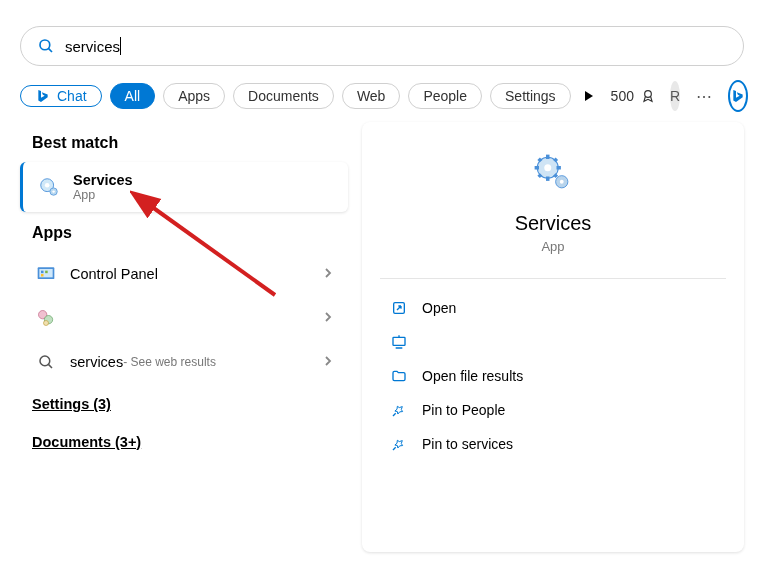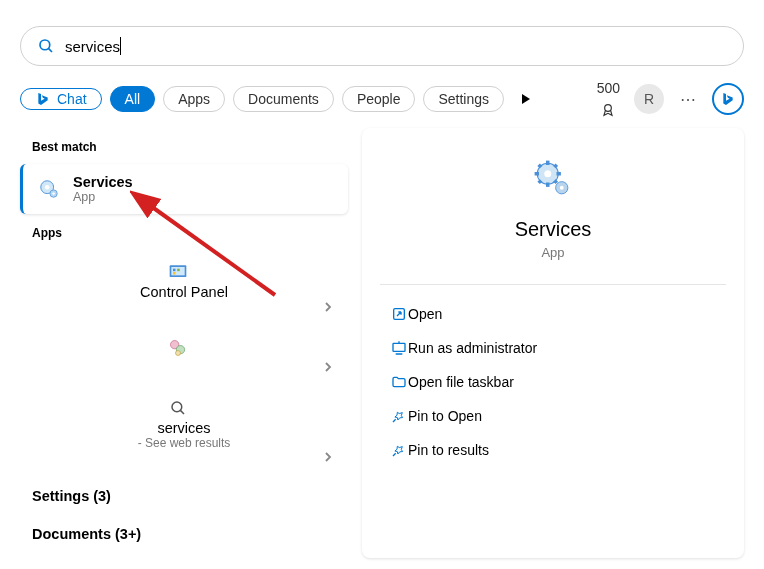--- a/index.html
+++ b/index.html
@@ -35,65 +35,65 @@
     }
     .tab {
       border: 1px solid #d0d0d0; background: #fff;
       border-radius: 16px; height: 26px; padding: 0 14px;
       font-size: 14px; color: #333; display: flex; align-items: center;
       cursor: pointer;
     }
     .tab.active { background: #0078d4; color: #fff; border-color: #0078d4; }
     .expand-btn { width: 20px; height: 20px; display:flex; align-items:center; justify-content:center; cursor:pointer; margin-left: 4px; }
     .spacer { flex: 1; }
-    .rewards { display: flex; align-items: center; gap: 6px; font-size: 14px; color: #333; margin-right: 6px; flex-direction: column; }
+    .rewards { display: flex; align-items: center; gap: 6px; font-size: 14px; color: #333; margin-right: 6px; }
     .avatar { width: 30px; height: 30px; border-radius: 50%; background: #e8e8e8; display: flex; align-items: center; justify-content: center; font-size: 14px; color: #555; cursor:pointer; }
     .more-btn { padding: 0 8px; color: #555; font-size: 16px; cursor: pointer; }
     .bing-btn { width: 32px; height: 32px; border-radius: 50%; border: 2px solid #0078d4; display:flex; align-items:center; justify-content:center; cursor:pointer; }
     
     .content { display: flex; padding: 0 20px; gap: 14px; }
     
     .left-panel { width: 328px; }
-    .section-header { font-weight: 600; font-size: 12px; padding: 12px 12px 10px 12px; color: #000; }
+    .section-header { font-weight: 600; font-size: 16px; padding: 12px 12px 10px 12px; color: #000; }
     
     .result-card {
       background: #fff; border-radius: 6px;
       box-shadow: 0 1px 3px rgba(0,0,0,0.12);
       padding: 10px 14px; display: flex; align-items: center;
       border-left: 3px solid #0078d4;
       cursor: pointer;
     }
     .result-card .icon-box { width: 24px; height: 24px; margin-right: 12px; display:flex; align-items:center; justify-content:center; }
     .result-card .title { font-weight: 600; font-size: 14.5px; color: #000; }
     .result-card .subtitle { font-size: 12.5px; color: #777; }
     
     .list-item {
       display: flex; align-items: center; padding: 10px 14px;
-      cursor: pointer; font-size: 14.5px; color: #000; flex-direction: column;
+      cursor: pointer; font-size: 14.5px; color: #000;
     }
     .list-item .icon-box { width: 24px; height: 24px; margin-right: 12px; display:flex; align-items:center; justify-content:center; }
     .list-item .chevron { margin-left: auto; color: #888; }
     .list-item .sub { color: #777; font-size: 12px; }
     
-    .category-row { padding: 12px 12px 10px 12px; font-weight: 600; font-size: 14.5px; color: #000; cursor:pointer; }
+    .category-row { padding: 12px 12px 10px 12px; font-weight: 600; font-size: 14.5px; color: #000; cursor:pointer;text-decoration:underline; }
     
     .right-panel {
       flex: 1; background: #fff; border-radius: 8px;
       box-shadow: 0 1px 3px rgba(0,0,0,0.12);
       padding: 30px 18px 18px 18px;
       height: 430px;
     }
     .detail-header { display: flex; flex-direction: column; align-items: center; padding-bottom: 24px; }
     .detail-icon { width: 42px; height: 42px; margin-bottom: 18px; }
     .detail-title { font-size: 20px; color: #000; margin-bottom: 4px; }
     .detail-sub { font-size: 13px; color: #777; }
     .divider { height: 1px; background: #e5e5e5; margin: 0 0 12px 0; }
     
     .action-item {
-      display: flex; align-items: center; 
+      display: flex; align-items: center; gap: 14px;
       padding: 8px 10px; font-size: 14px; color: #000;
       cursor: pointer; border-radius: 4px;
     }
     .action-item .action-icon { width: 18px; height: 18px; color: #0078d4; display:flex; align-items:center; justify-content:center; }
     
     .arrow-annotation {
       position: absolute;
       left: 130px; top: 180px;
       pointer-events: none;
     }
@@ -119,20 +119,23 @@
     <span>Chat</span>
   </button>
   <div class="tab active">
       <span>All</span>
     </div>
   <div class="tab">
       <span>Apps</span>
     </div>
   <div class="tab">
       <span>Documents</span>
+    </div>
+  <div class="tab">
+      <span>Web</span>
     </div>
   <div class="tab">
       <span>People</span>
     </div>
   <div class="tab">
       <span>Settings</span>
     </div>
   <div class="expand-btn">
     <svg width="12" height="12" viewBox="0 0 12 12" fill="#000">
         <path d="M2 1l8 5-8 5V1z"></path>
@@ -272,47 +275,46 @@
       </div>
       <span>Open</span>
     </div>
     <div class="action-item">
       <div class="action-icon">
         <svg width="16" height="16" viewBox="0 0 24 24" fill="none" stroke="#0078d4" stroke-width="2">
             <rect x="3" y="5" width="18" height="12" rx="1"></rect>
             <path d="M12 2v3M7 21h10"></path>
           </svg>
       </div>
-      <span>Run as administrator</span>
     </div>
     <div class="action-item">
       <div class="action-icon">
         <svg width="16" height="16" viewBox="0 0 24 24" fill="none" stroke="#0078d4" stroke-width="2">
             <path d="M3 7a2 2 0 012-2h4l2 2h8a2 2 0 012 2v8a2 2 0 01-2 2H5a2 2 0 01-2-2V7z"></path>
           </svg>
       </div>
-      <span>Open file taskbar</span>
+      <span>Open file results</span>
     </div>
     <div class="action-item">
       <div class="action-icon">
         <svg width="16" height="16" viewBox="0 0 24 24" fill="none" stroke="#0078d4" stroke-width="2">
             <path d="M12 2l3 6 5 1-4 5 .5 6L12 17l-4.5 3 .5-6-4-5 5-1 3-6z" transform="rotate(45 12 12) scale(0.7) translate(5 5)"></path>
             <line x1="7" y1="17" x2="3" y2="21"></line>
           </svg>
       </div>
-      <span>Pin to Open</span>
+      <span>Pin to People</span>
     </div>
     <div class="action-item">
       <div class="action-icon">
         <svg width="16" height="16" viewBox="0 0 24 24" fill="none" stroke="#0078d4" stroke-width="2">
             <path d="M12 2l3 6 5 1-4 5 .5 6L12 17l-4.5 3 .5-6-4-5 5-1 3-6z" transform="rotate(45 12 12) scale(0.7) translate(5 5)"></path>
             <line x1="7" y1="17" x2="3" y2="21"></line>
           </svg>
       </div>
-      <span>Pin to results</span>
+      <span>Pin to services</span>
     </div>
   </div>
 </div>
 
 <svg class="arrow-annotation" width="160" height="130" viewBox="0 0 160 130">
   <defs>
     <marker id="arrowhead" markerWidth="10" markerHeight="10" refX="2" refY="3" orient="auto">
       <polygon points="0 0, 8 3, 0 6" fill="#d32020"></polygon>
     </marker>
   </defs>

